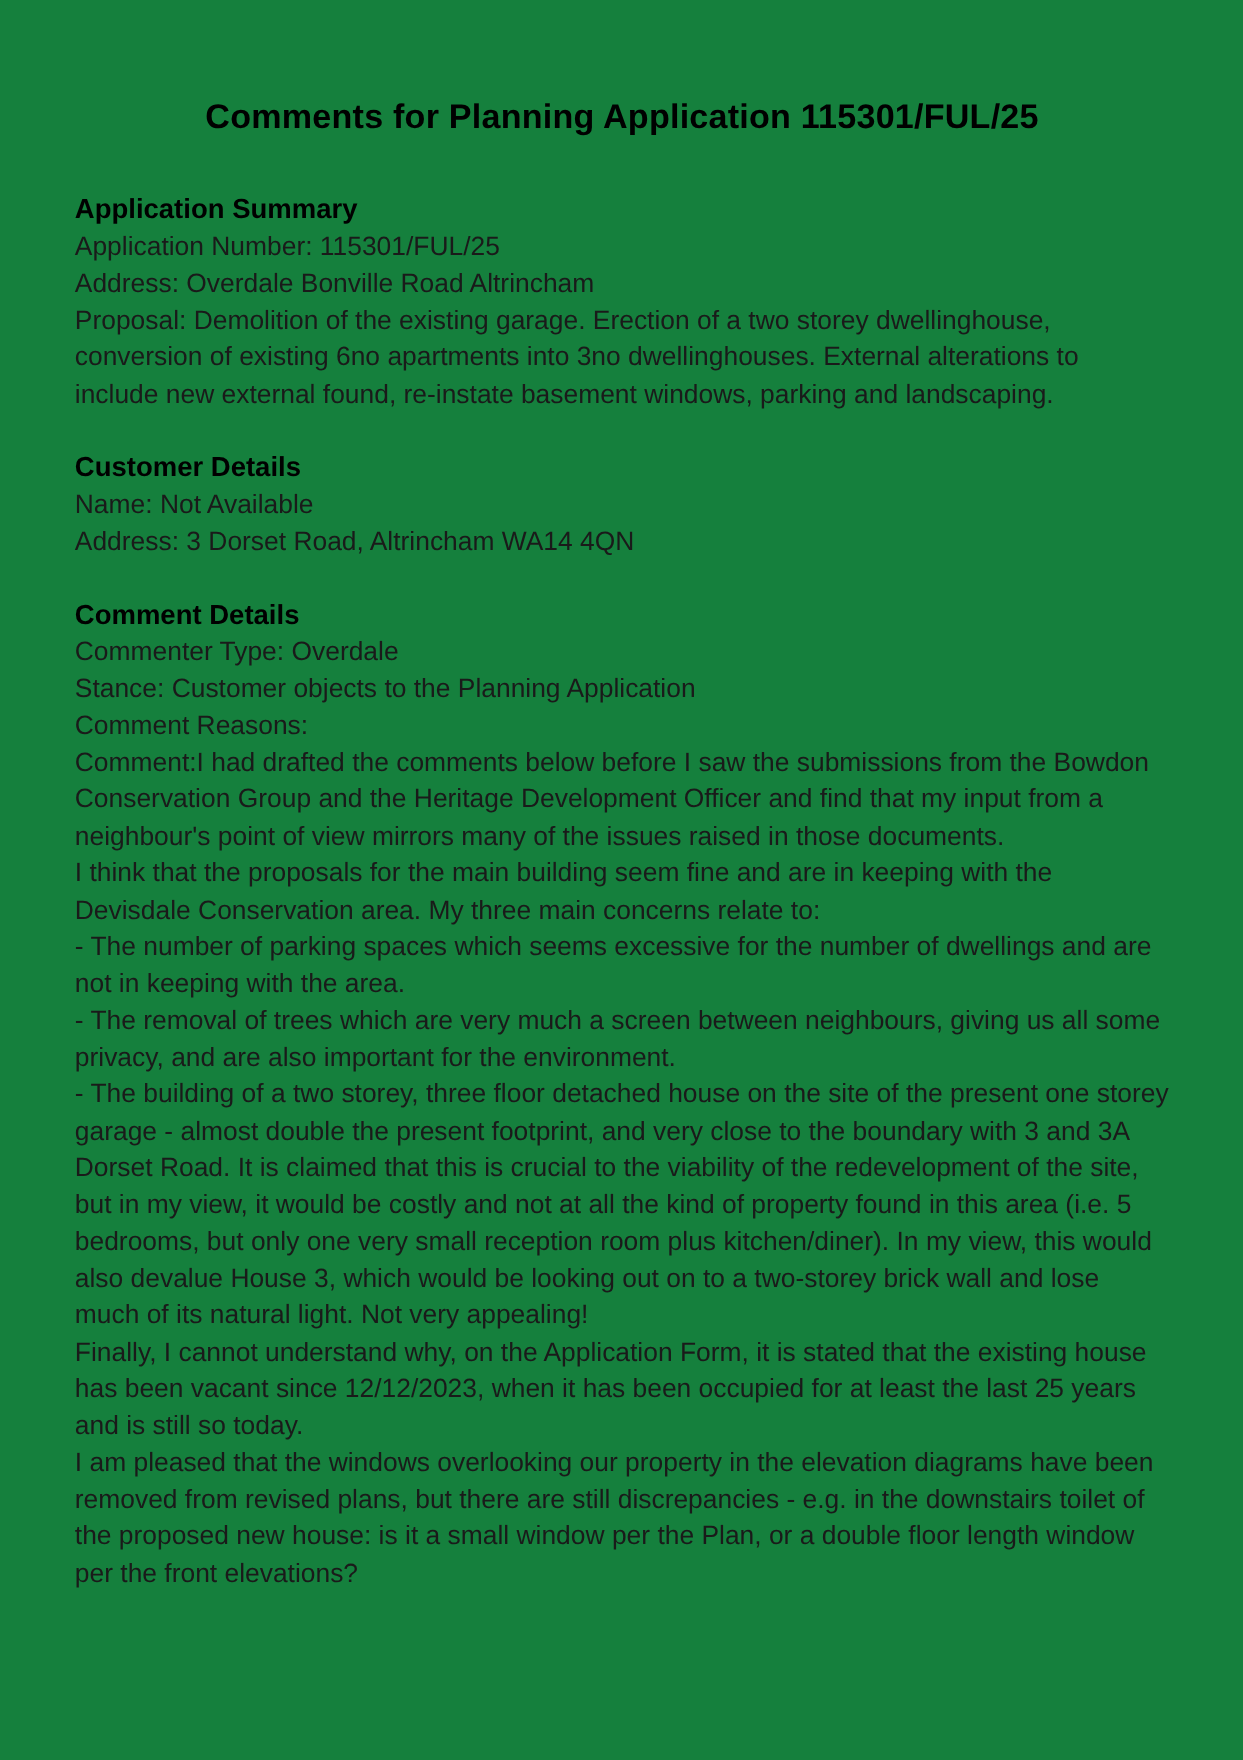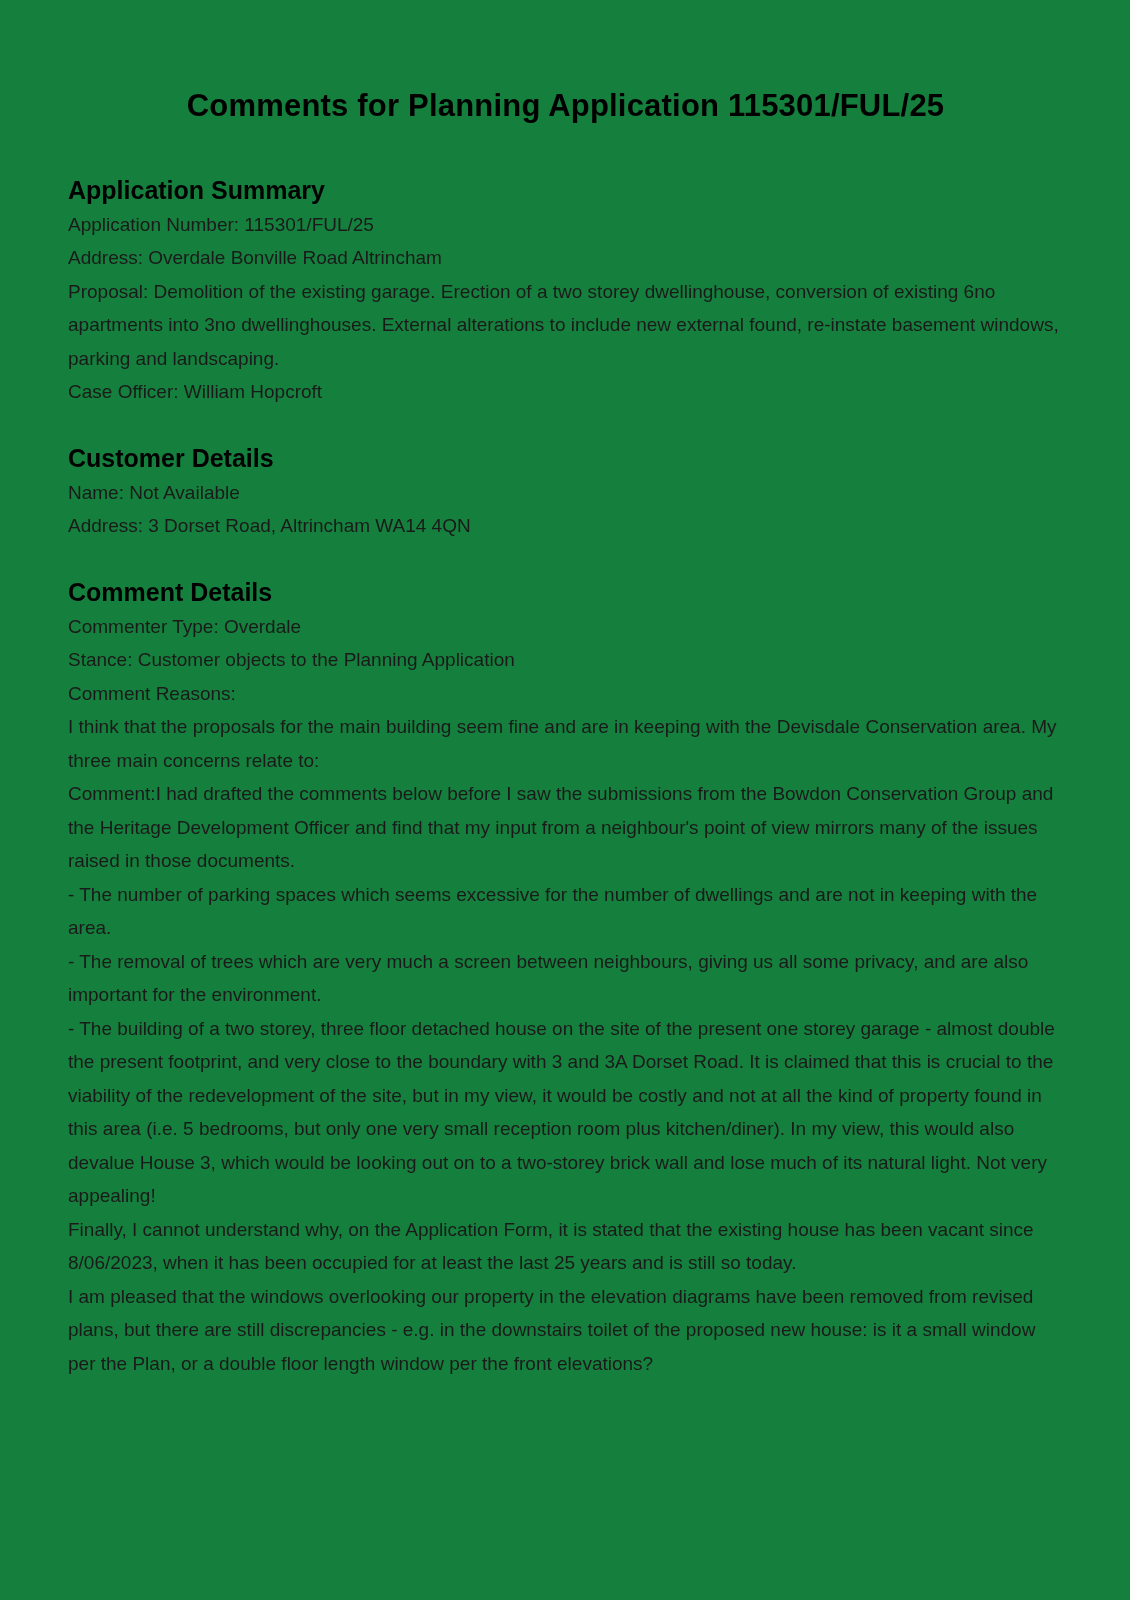--- a/index.html
+++ b/index.html
@@ -26,55 +26,54 @@
   }
   .section-heading {
     font-size: 25px;
     font-weight: bold;
     color: #000000;
     line-height: 33.5px;
     margin-top: 33.5px;
   }
   .section:first-of-type .section-heading { margin-top: 0; }
   .para {
-    font-size: 19px;
+    font-size: 24px;
     font-weight: normal;
     color: #1a1a1a;
     line-height: 33.5px;
     max-width: 996px;
   }
 </style>
 </head>
 <body>
 
 <div class="page">
 
   <h1 class="doc-title">Comments for Planning Application 115301/FUL/25</h1>
 
   <div class="section">
     <h2 class="section-heading">Application Summary</h2>
     <p class="para">Application Number: 115301/FUL/25</p>
     <p class="para">Address: Overdale Bonville Road Altrincham</p>
     <p class="para">Proposal: Demolition of the existing garage. Erection of a two storey dwellinghouse, conversion of existing 6no apartments into 3no dwellinghouses. External alterations to include new external found, re-instate basement windows, parking and landscaping.</p>
-    <p class="para">Case Officer: William Hopcroft</p>
   </div>
 
   <div class="section">
     <h2 class="section-heading">Customer Details</h2>
     <p class="para">Name: Not Available</p>
     <p class="para">Address: 3 Dorset Road, Altrincham WA14 4QN</p>
   </div>
 
   <div class="section">
     <h2 class="section-heading">Comment Details</h2>
     <p class="para">Commenter Type: Overdale</p>
     <p class="para">Stance: Customer objects to the Planning Application</p>
     <p class="para">Comment Reasons:</p>
+    <p class="para">Comment:I had drafted the comments below before I saw the submissions from the Bowdon Conservation Group and the Heritage Development Officer and find that my input from a neighbour's point of view mirrors many of the issues raised in those documents.</p>
     <p class="para">I think that the proposals for the main building seem fine and are in keeping with the Devisdale Conservation area. My three main concerns relate to:</p>
-    <p class="para">Comment:I had drafted the comments below before I saw the submissions from the Bowdon Conservation Group and the Heritage Development Officer and find that my input from a neighbour's point of view mirrors many of the issues raised in those documents.</p>
     <p class="para">- The number of parking spaces which seems excessive for the number of dwellings and are not in keeping with the area.</p>
     <p class="para">- The removal of trees which are very much a screen between neighbours, giving us all some privacy, and are also important for the environment.</p>
     <p class="para">- The building of a two storey, three floor detached house on the site of the present one storey garage - almost double the present footprint, and very close to the boundary with 3 and 3A Dorset Road. It is claimed that this is crucial to the viability of the redevelopment of the site, but in my view, it would be costly and not at all the kind of property found in this area (i.e. 5 bedrooms, but only one very small reception room plus kitchen/diner). In my view, this would also devalue House 3, which would be looking out on to a two-storey brick wall and lose much of its natural light. Not very appealing!</p>
-    <p class="para">Finally, I cannot understand why, on the Application Form, it is stated that the existing house has been vacant since 8/06/2023, when it has been occupied for at least the last 25 years and is still so today.</p>
+    <p class="para">Finally, I cannot understand why, on the Application Form, it is stated that the existing house has been vacant since 12/12/2023, when it has been occupied for at least the last 25 years and is still so today.</p>
     <p class="para">I am pleased that the windows overlooking our property in the elevation diagrams have been removed from revised plans, but there are still discrepancies - e.g. in the downstairs toilet of the proposed new house: is it a small window per the Plan, or a double floor length window per the front elevations?</p>
   </div>
 
 </div>
 
 </body></html>

